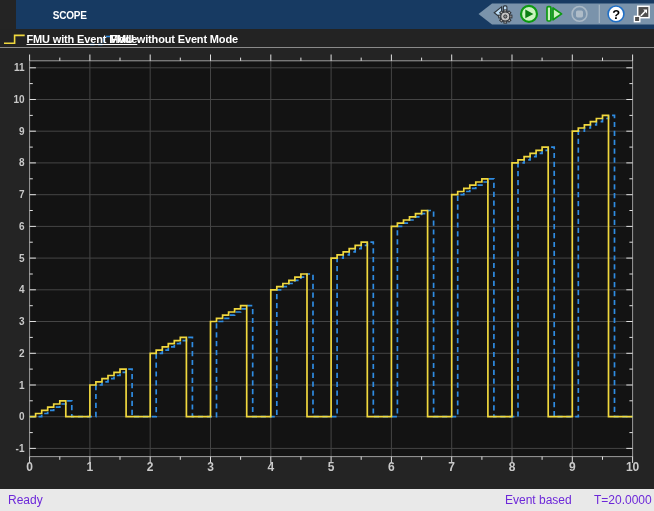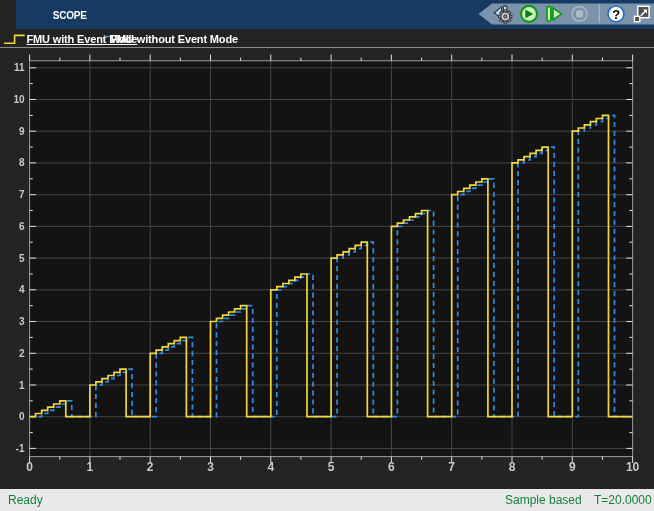--- a/index.html
+++ b/index.html
@@ -1,21 +1,21 @@
 <!DOCTYPE html>
 <html><head><meta charset="utf-8"><style>
 * { margin:0; padding:0; box-sizing:border-box; }
 html,body { width:654px; height:511px; overflow:hidden; }
 body { font-family:"Liberation Sans", sans-serif; background:#242424; position:relative; }
 .toolbar { position:absolute; left:16px; top:0; width:654px; height:29px; background:#173a62; }
 .tab { position:absolute; top:0; height:29px; line-height:32px; color:#fff; font-size:10px; font-weight:bold; letter-spacing:-0.2px; }
 .legend { position:absolute; left:0; top:29px; width:654px; height:19px; background:#232323; border-bottom:1px solid #8a8a8a; }
 .lt { position:absolute; top:0; height:19px; line-height:21px; color:#fff; font-size:11px; font-weight:bold; letter-spacing:-0.15px; white-space:nowrap; }
 .plot { position:absolute; left:0; top:49px; }
-.status { position:absolute; left:0; top:489px; width:654px; height:22px; background:#e9e9e9; color:#15803d; font-size:12px; }
+.status { position:absolute; left:0; top:489px; width:654px; height:22px; background:#e9e9e9; color:#6d28d9; font-size:12px; }
 .status .r { position:absolute; top:4px; }
 .yl { font-size:10px; font-weight:bold; fill:#c9c9c9; }
 .xl { font-size:12px; font-weight:bold; fill:#c9c9c9; }
 </style></head><body>
 <div class="toolbar">
 <span class="tab" style="left:36.7px;">SCOPE</span>
 <svg width="204" height="29" viewBox="450 0 204 29" style="position:absolute;left:450px;top:0;">
   <polygon points="462.5,14 476,3.5 644,3.5 644,24.5 476,24.5" fill="#7a93ab"></polygon>
   <g>
     <polygon points="478.2,12.7 485.6,6.9 485.6,18.5" fill="#bcdcf5" stroke="#30363c" stroke-width="1.1"></polygon>
@@ -203,15 +203,15 @@
 <text x="391.4" y="471" text-anchor="middle" class="xl">6</text>
 <text x="451.7" y="471" text-anchor="middle" class="xl">7</text>
 <text x="512.0" y="471" text-anchor="middle" class="xl">8</text>
 <text x="572.3" y="471" text-anchor="middle" class="xl">9</text>
 <text x="632.6" y="471" text-anchor="middle" class="xl">10</text>
   <path d="M29.6,416.7H35.6H41.7V413.5H47.7V410.4H53.7V407.2H59.8V404.0H65.8V400.8H71.8V416.7H95.9V385.0H102.0V381.8H108.0V378.6H114.0V375.5H120.0V372.3H126.1V369.1H132.1V416.7H156.2V353.3H162.3V350.1H168.3V346.9H174.3V343.7H180.3V340.6H186.4V337.4H192.4V416.7H216.5V321.5H222.6V318.4H228.6V315.2H234.6V312.0H240.6V308.9H246.7V305.7H252.7V416.7H276.8V289.8H282.9V286.6H288.9V283.5H294.9V280.3H300.9V277.1H307.0V274.0H313.0V416.7H337.1V258.1H343.2V254.9H349.2V251.8H355.2V248.6H361.2V245.4H367.3V242.2H373.3V416.7H397.4V226.4H403.5V223.2H409.5V220.0H415.5V216.9H421.6V213.7H427.6V210.5H433.6V416.7H457.7V194.7H463.8V191.5H469.8V188.3H475.8V185.1H481.9V182.0H487.9V178.8H493.9V416.7H518.0V162.9H524.1V159.8H530.1V156.6H536.1V153.4H542.1V150.3H548.2V147.1H554.2V416.7H578.3V131.2H584.4V128.0H590.4V124.9H596.4V121.7H602.5V118.5H608.5V115.4H614.5V416.7H632.6" fill="none" stroke="#2f8ce2" stroke-width="1.7" stroke-dasharray="5.2,3.7"></path>
   <path d="M29.6,416.7H35.6V413.5H41.7V410.4H47.7V407.2H53.7V404.0H59.8V400.8H65.8V416.7H89.9V385.0H95.9V381.8H102.0V378.6H108.0V375.5H114.0V372.3H120.0V369.1H126.1V416.7H150.2V353.3H156.2V350.1H162.3V346.9H168.3V343.7H174.3V340.6H180.3V337.4H186.4V416.7H210.5V321.5H216.5V318.4H222.6V315.2H228.6V312.0H234.6V308.9H240.6V305.7H246.7V416.7H270.8V289.8H276.8V286.6H282.9V283.5H288.9V280.3H294.9V277.1H300.9V274.0H307.0V416.7H331.1V258.1H337.1V254.9H343.2V251.8H349.2V248.6H355.2V245.4H361.2V242.2H367.3V416.7H391.4V226.4H397.4V223.2H403.5V220.0H409.5V216.9H415.5V213.7H421.6V210.5H427.6V416.7H451.7V194.7H457.7V191.5H463.8V188.3H469.8V185.1H475.8V182.0H481.9V178.8H487.9V416.7H512.0V162.9H518.0V159.8H524.1V156.6H530.1V153.4H536.1V150.3H542.1V147.1H548.2V416.7H572.3V131.2H578.3V128.0H584.4V124.9H590.4V121.7H596.4V118.5H602.5V115.4H608.5V416.7H632.6" fill="none" stroke="#f0d83e" stroke-width="1.7"></path>
 </svg>
 <div class="status">
   <span class="r" style="left:8px;">Ready</span>
-  <span class="r" style="left:505px;">Sample based</span>
+  <span class="r" style="left:505px;">Event based</span>
   <span class="r" style="left:594px;">T=20.0000</span>
 </div>
 
 </body></html>

